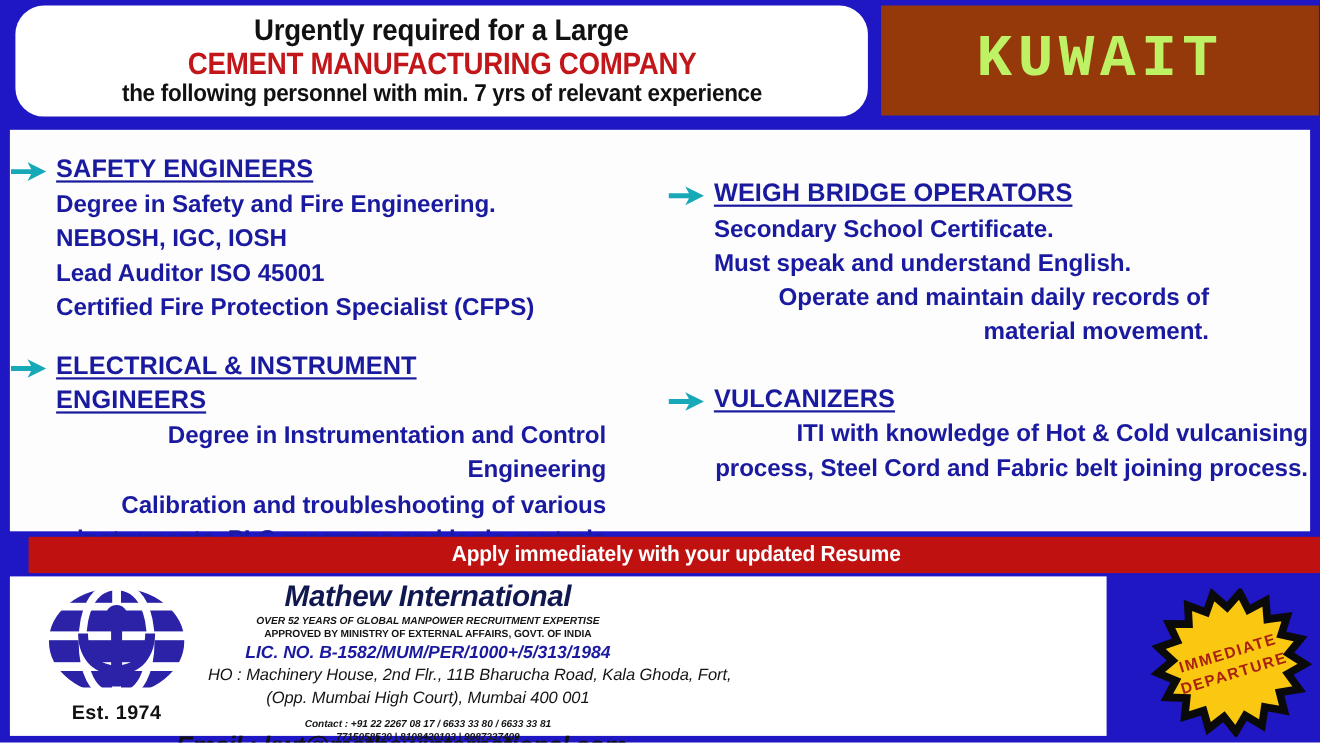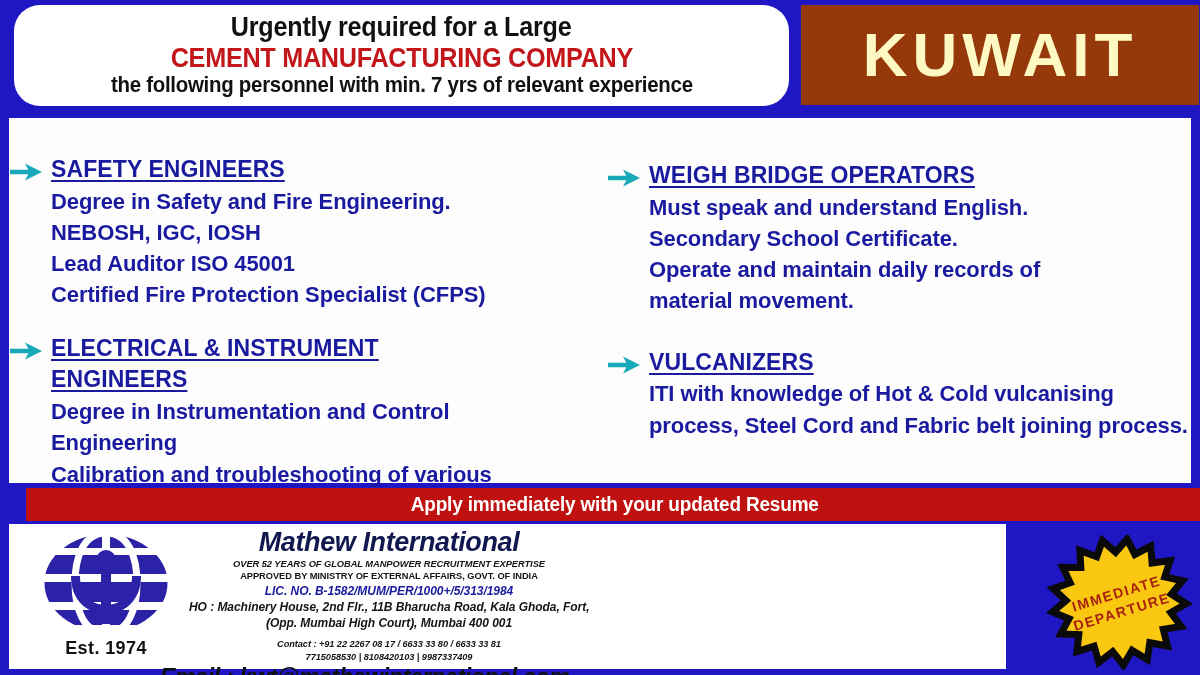--- a/index.html
+++ b/index.html
@@ -35,22 +35,22 @@
     font-size:22px; font-weight:700; color:#111111;
     letter-spacing:-0.3px; line-height:1.12; white-space:nowrap;
     transform:scaleX(0.93); transform-origin:center;
   }
   .kuwait-box {
     position:absolute; left:797px; top:5px; width:398px; height:100px;
     background:#95390A;
     display:flex; align-items:center; justify-content:center;
   }
   .kuwait-text {
-    color:#fef9c3; font-size:62px; font-weight:700;
-    letter-spacing:5px; line-height:1; white-space:nowrap;
+    color:#bef264; font-size:54px; font-weight:700;
+    letter-spacing:5px; line-height:1; white-space:nowrap;font-family:Liberation Mono, monospace;
   }
 
   
   .main-panel {
     position:absolute; left:9px; top:118px; width:1182px; height:365px;
     background:#FDFDFD;
   }
   .col { position:absolute; top:0; }
   .col-left  { left:0px;   width:595px; }
   .col-right { left:598px; width:584px; }
@@ -67,21 +67,21 @@
     text-decoration:underline; text-underline-offset:3px;
     text-decoration-thickness:2px;
     line-height:1.38; letter-spacing:0.1px;
   }
   .job-body {
     margin-left:42px;
     font-size:22px; font-weight:700; color:#1A1AA0;
     line-height:1.42; letter-spacing:-0.1px;
   }
   .job-body div { white-space:nowrap; }
-  .job-body div.wrap { white-space:normal; }
+  .job-body div.wrap { white-space:normal;text-align:right; }
 
   
   .apply-bar {
     position:absolute; left:26px; top:488px; width:1177px; height:33px;
     background:#C01111;
     display:flex; align-items:center; justify-content:center;
   }
   .apply-text {
     color:#FFFFFF; font-size:20px; font-weight:700;
     letter-spacing:-0.2px; white-space:nowrap;
@@ -110,22 +110,22 @@
     font-size:27px; font-weight:700; font-style:italic; color:#11174F;
     letter-spacing:-0.4px; line-height:1.1;
     font-family:"Liberation Sans", sans-serif;
   }
   .company-line {
     font-size:9.3px; color:#141414; line-height:1.35;
     letter-spacing:-0.05px; white-space:nowrap;
   }
   .cl-italic { font-style:italic; font-weight:700; }
   .cl-caps   { font-weight:700; }
-  .cl-lic    { font-style:italic; font-weight:700; color:#1A1AA0; font-size:12px; }
-  .cl-addr   { font-style:italic; font-weight:700; font-size:12px; }
+  .cl-lic    { font-style:italic; font-weight:700; color:#1A1AA0; font-size:16px; }
+  .cl-addr   { font-style:italic; font-weight:400; font-size:15px; }
   .cl-gap    { height:7px; }
   .cl-contact{ font-style:italic; font-weight:700; font-size:9.2px; }
 
   .email-line {
     position:absolute; left:160px; top:664px;
     font-size:23px; font-style:italic; font-weight:700; color:#111;
     letter-spacing:-0.3px; white-space:nowrap; z-index:6;
   }
 
   
@@ -152,21 +152,21 @@
     <div class="hl2">CEMENT MANUFACTURING COMPANY</div>
     <div class="hl3">the following personnel with min. 7 yrs of relevant experience</div>
   </div>
   <div class="kuwait-box">
     <div class="kuwait-text">KUWAIT</div>
   </div>
 </div>
 
 <div class="main-panel">
   <div class="col col-left" id="colLeft">
-      <div class="job" style="margin-bottom: 22px; padding-top: 36px;">
+      <div class="job" style="margin-bottom: 22px; padding-top: 20px;">
         <div class="job-head">
           <span class="arrow-icon"><svg viewBox="0 0 42 24" width="42" height="24">
               <path d="M1 12 L24 12" stroke="#18A9B8" stroke-width="4.5" stroke-linecap="butt"></path>
               <path d="M16 3.5 L33 12 L16 20.5 L20.5 12 Z" fill="#18A9B8"></path>
             </svg></span>
           <div class="job-title">SAFETY ENGINEERS</div>
         </div>
         <div class="job-body">
           <div class="">Degree in Safety and Fire Engineering.</div>
           <div class="">NEBOSH, IGC, IOSH</div>
@@ -191,22 +191,22 @@
   <div class="col col-right" id="colRight">
       <div class="job" style="padding-top: 42px; margin-bottom: 30px;">
         <div class="job-head">
           <span class="arrow-icon"><svg viewBox="0 0 42 24" width="42" height="24">
               <path d="M1 12 L24 12" stroke="#18A9B8" stroke-width="4.5" stroke-linecap="butt"></path>
               <path d="M16 3.5 L33 12 L16 20.5 L20.5 12 Z" fill="#18A9B8"></path>
             </svg></span>
           <div class="job-title">WEIGH BRIDGE OPERATORS</div>
         </div>
         <div class="job-body" style="max-width: 450px;">
+          <div class="">Secondary School Certificate.</div>
           <div class="">Must speak and understand English.</div>
-          <div class="">Secondary School Certificate.</div>
           <div class="wrap">Operate and maintain daily records of material movement.</div>
         </div>
       </div>
       <div class="job">
         <div class="job-head">
           <span class="arrow-icon"><svg viewBox="0 0 42 24" width="42" height="24">
               <path d="M1 12 L24 12" stroke="#18A9B8" stroke-width="4.5" stroke-linecap="butt"></path>
               <path d="M16 3.5 L33 12 L16 20.5 L20.5 12 Z" fill="#18A9B8"></path>
             </svg></span>
           <div class="job-title">VULCANIZERS</div>

